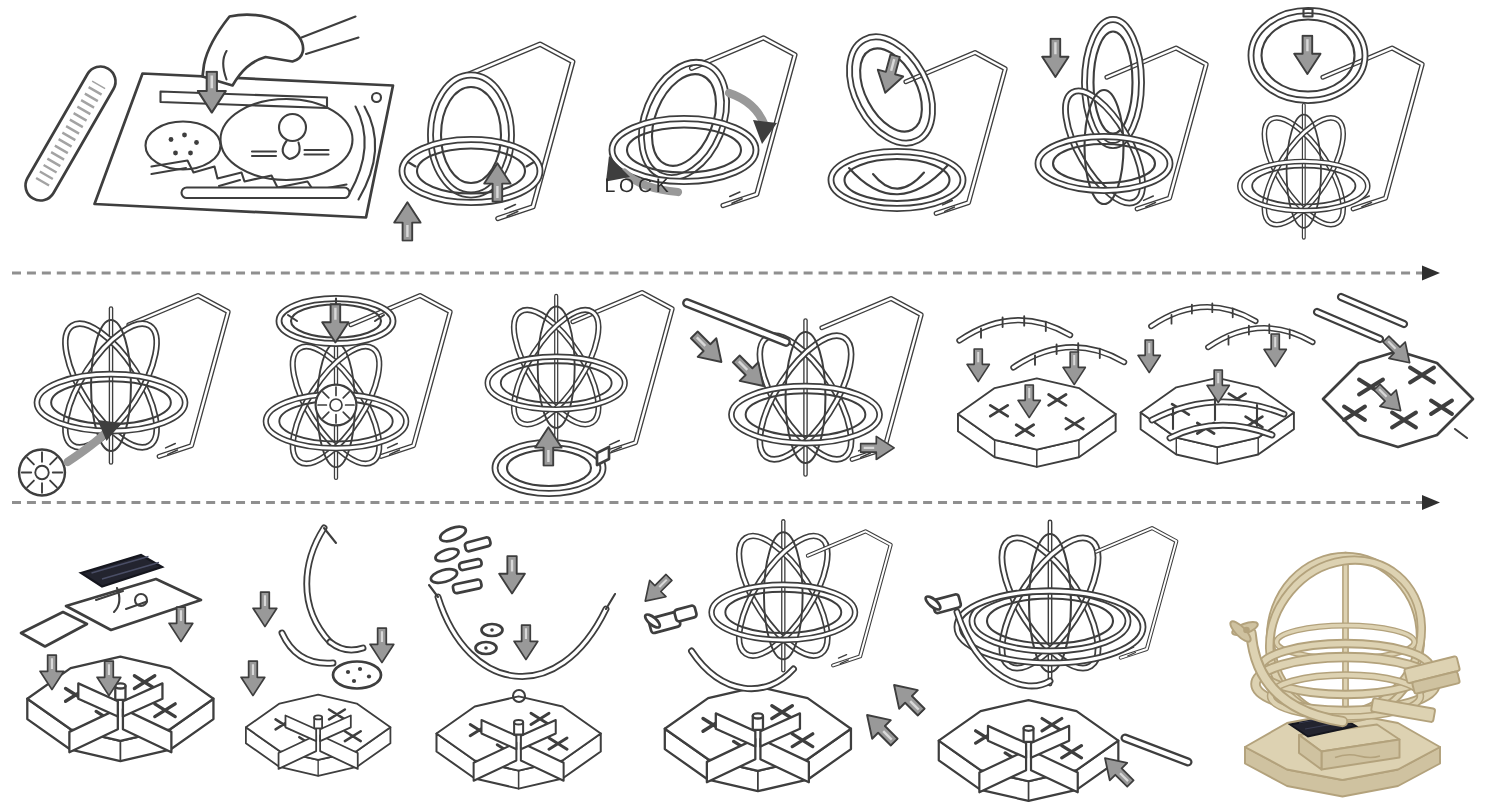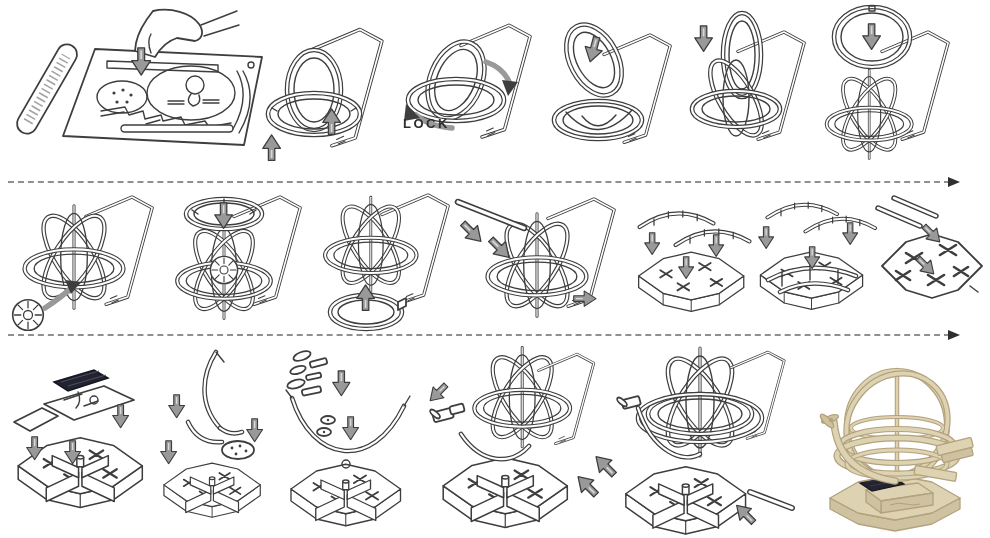--- a/index.html
+++ b/index.html
@@ -18,21 +18,21 @@
   .ga{fill:none;stroke:var(--arrow-fill,#999);stroke-width:5.5;stroke-linecap:round;}
   .gh{fill:var(--ink,#3e3e3e);}
   .wl{fill:var(--wood-light,#ddd2b2);stroke:var(--wood-dark,#b3a27c);stroke-width:1.3;stroke-linejoin:round;}
   .wm{fill:var(--wood-mid,#cfc2a0);stroke:var(--wood-dark,#b3a27c);stroke-width:1.3;stroke-linejoin:round;}
   .wrd{fill:none;stroke:var(--wood-dark,#b3a27c);stroke-width:6.2;stroke-linecap:round;}
   .wrl{fill:none;stroke:var(--wood-light,#ddd2b2);stroke-width:3.8;stroke-linecap:round;}
   .sep{position:absolute;left:8px;width:942px;height:0;border-top:2px dashed #8f8f8f;}
   .sep-head{position:absolute;left:948px;width:0;height:0;border-top:5px solid transparent;
     border-bottom:5px solid transparent;border-left:12px solid #2f2f2f;}
   .lock{position:absolute;left:403px;top:116px;color:#2d2d2d;font-size:13px;
-    font-weight:700;letter-spacing:2.5px;}
+    font-weight:400;letter-spacing:2.5px;}
 </style>
 </head>
 <body>
 
 <div class="canvas">
 
   <svg width="0" height="0" style="position:absolute" aria-hidden="true">
     <defs>
       <symbol id="blockarrow" viewBox="0 0 24 34">
         <polygon points="8,1 16,1 16,16 23,16 12,33 1,16 8,16" fill="var(--arrow-fill,#999)" stroke="var(--ink,#3e3e3e)" stroke-width="1.6" stroke-linejoin="round"></polygon>

